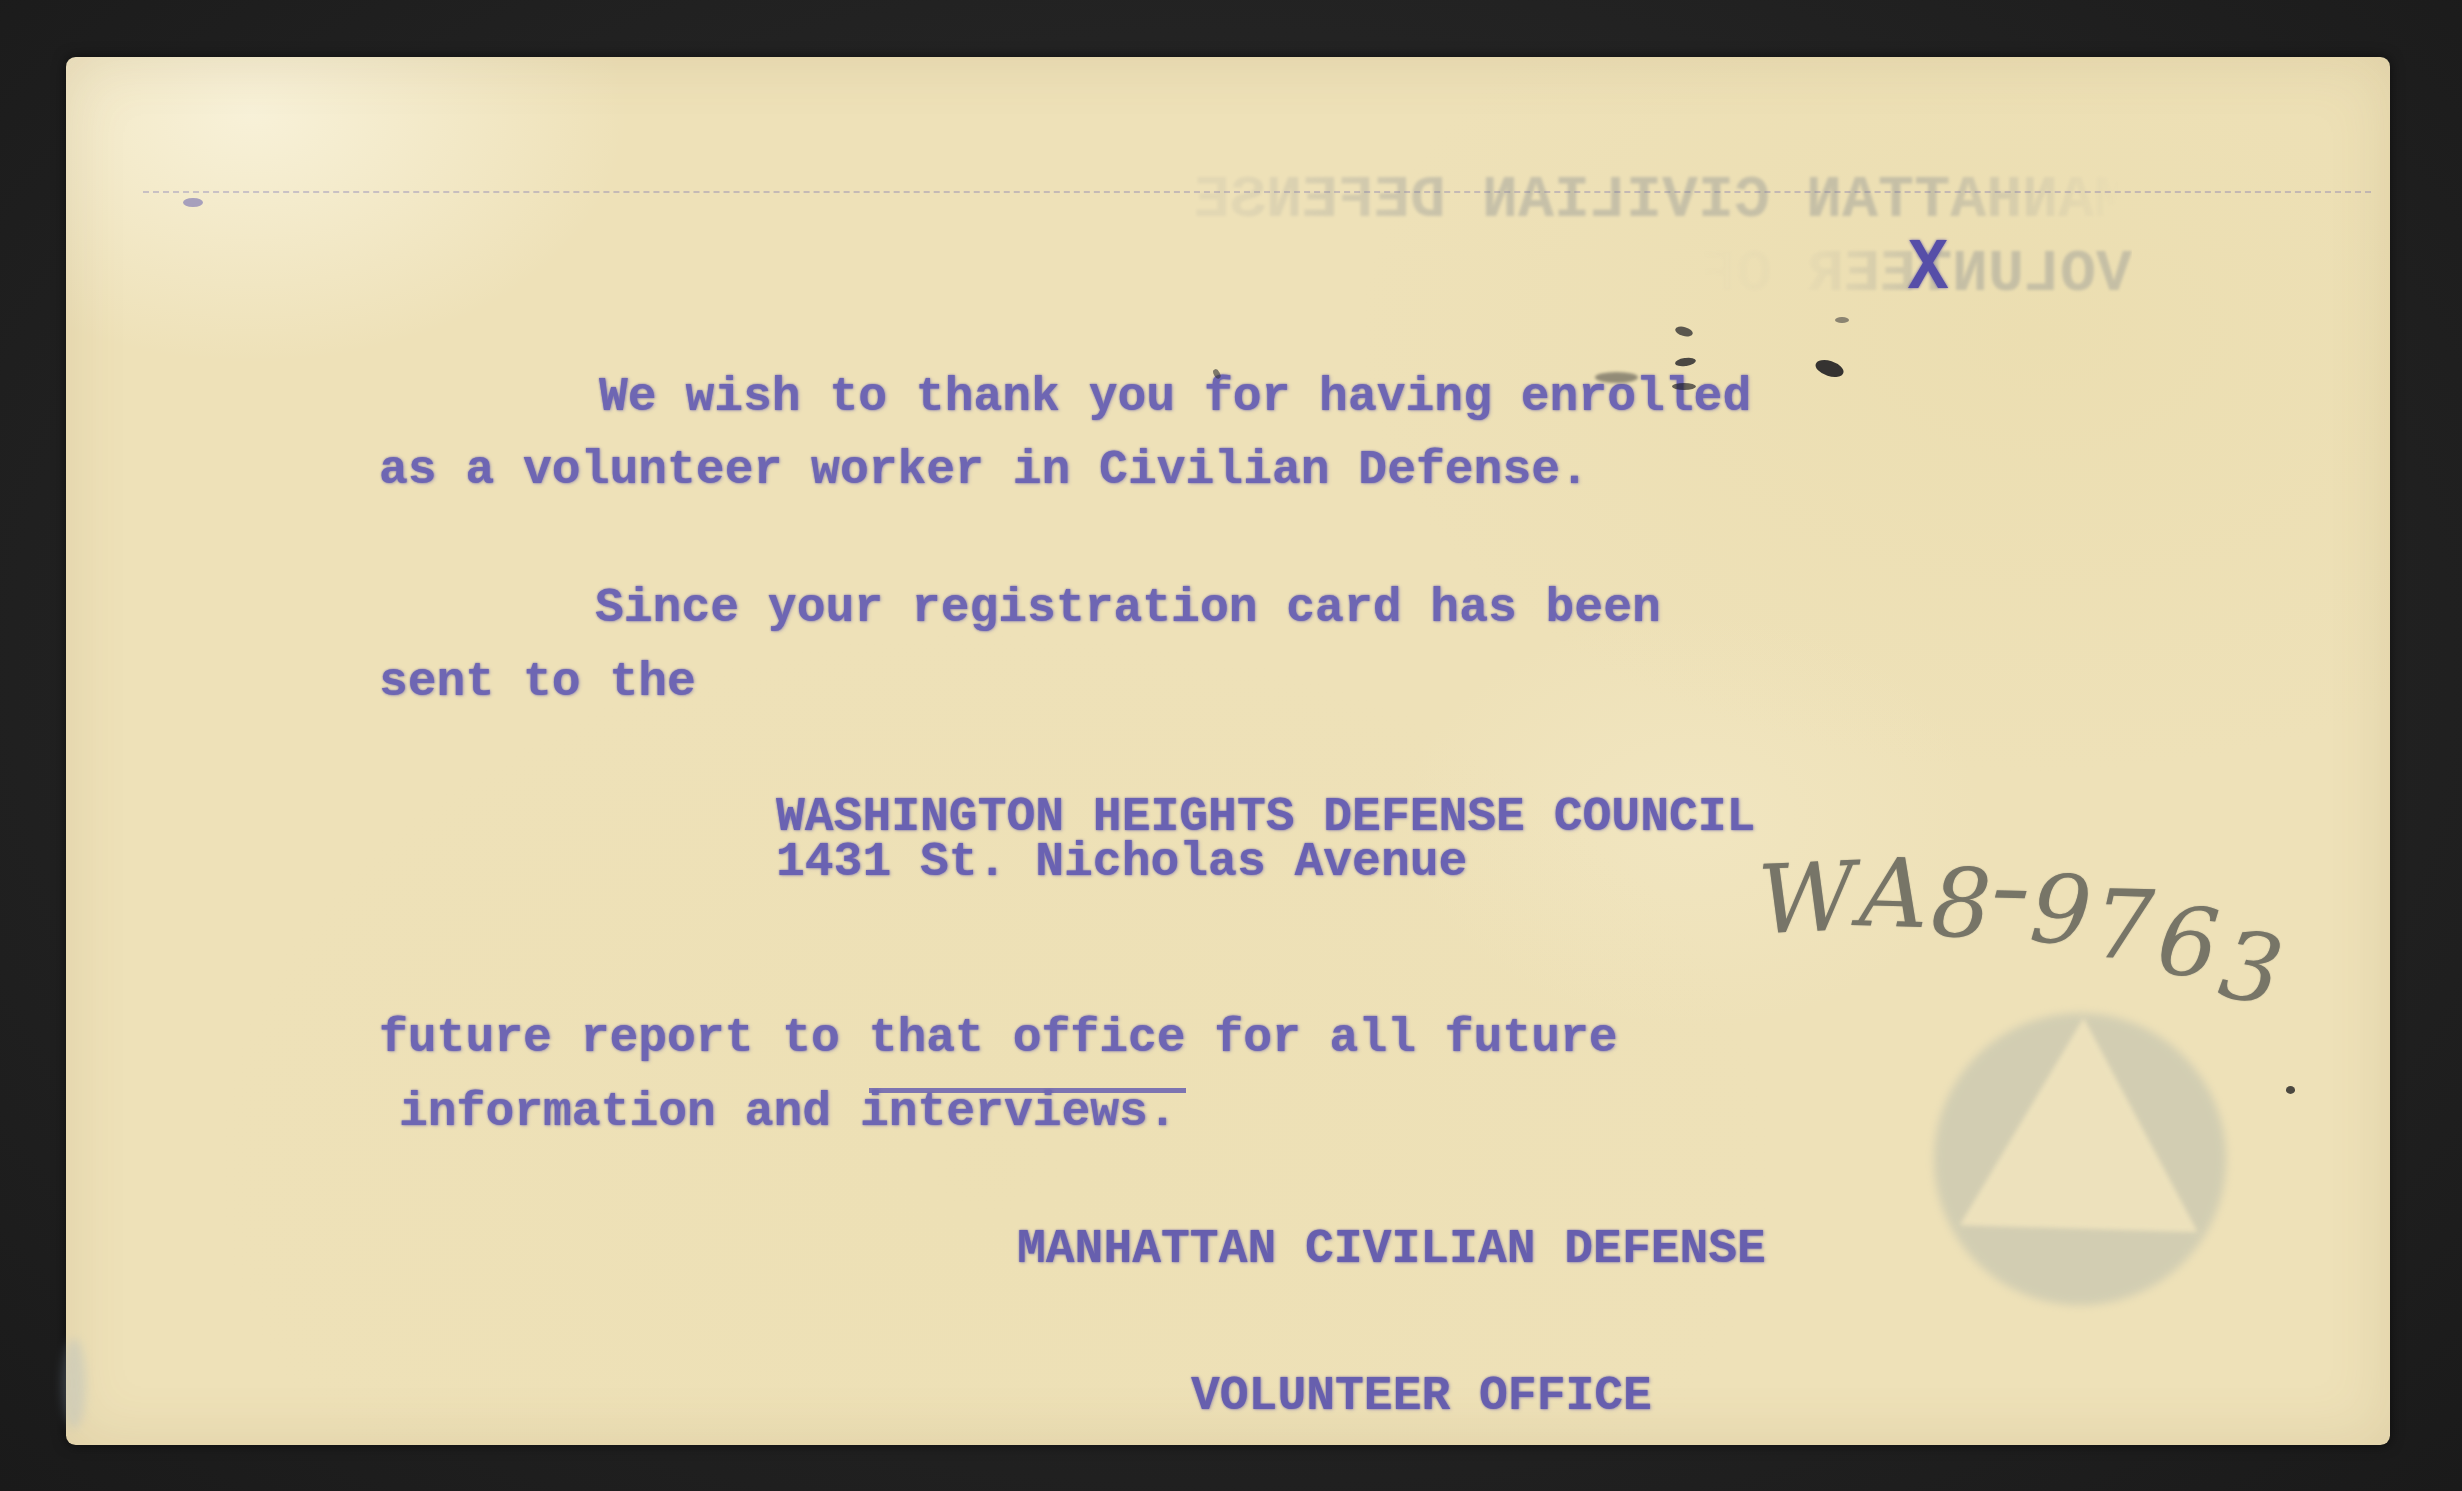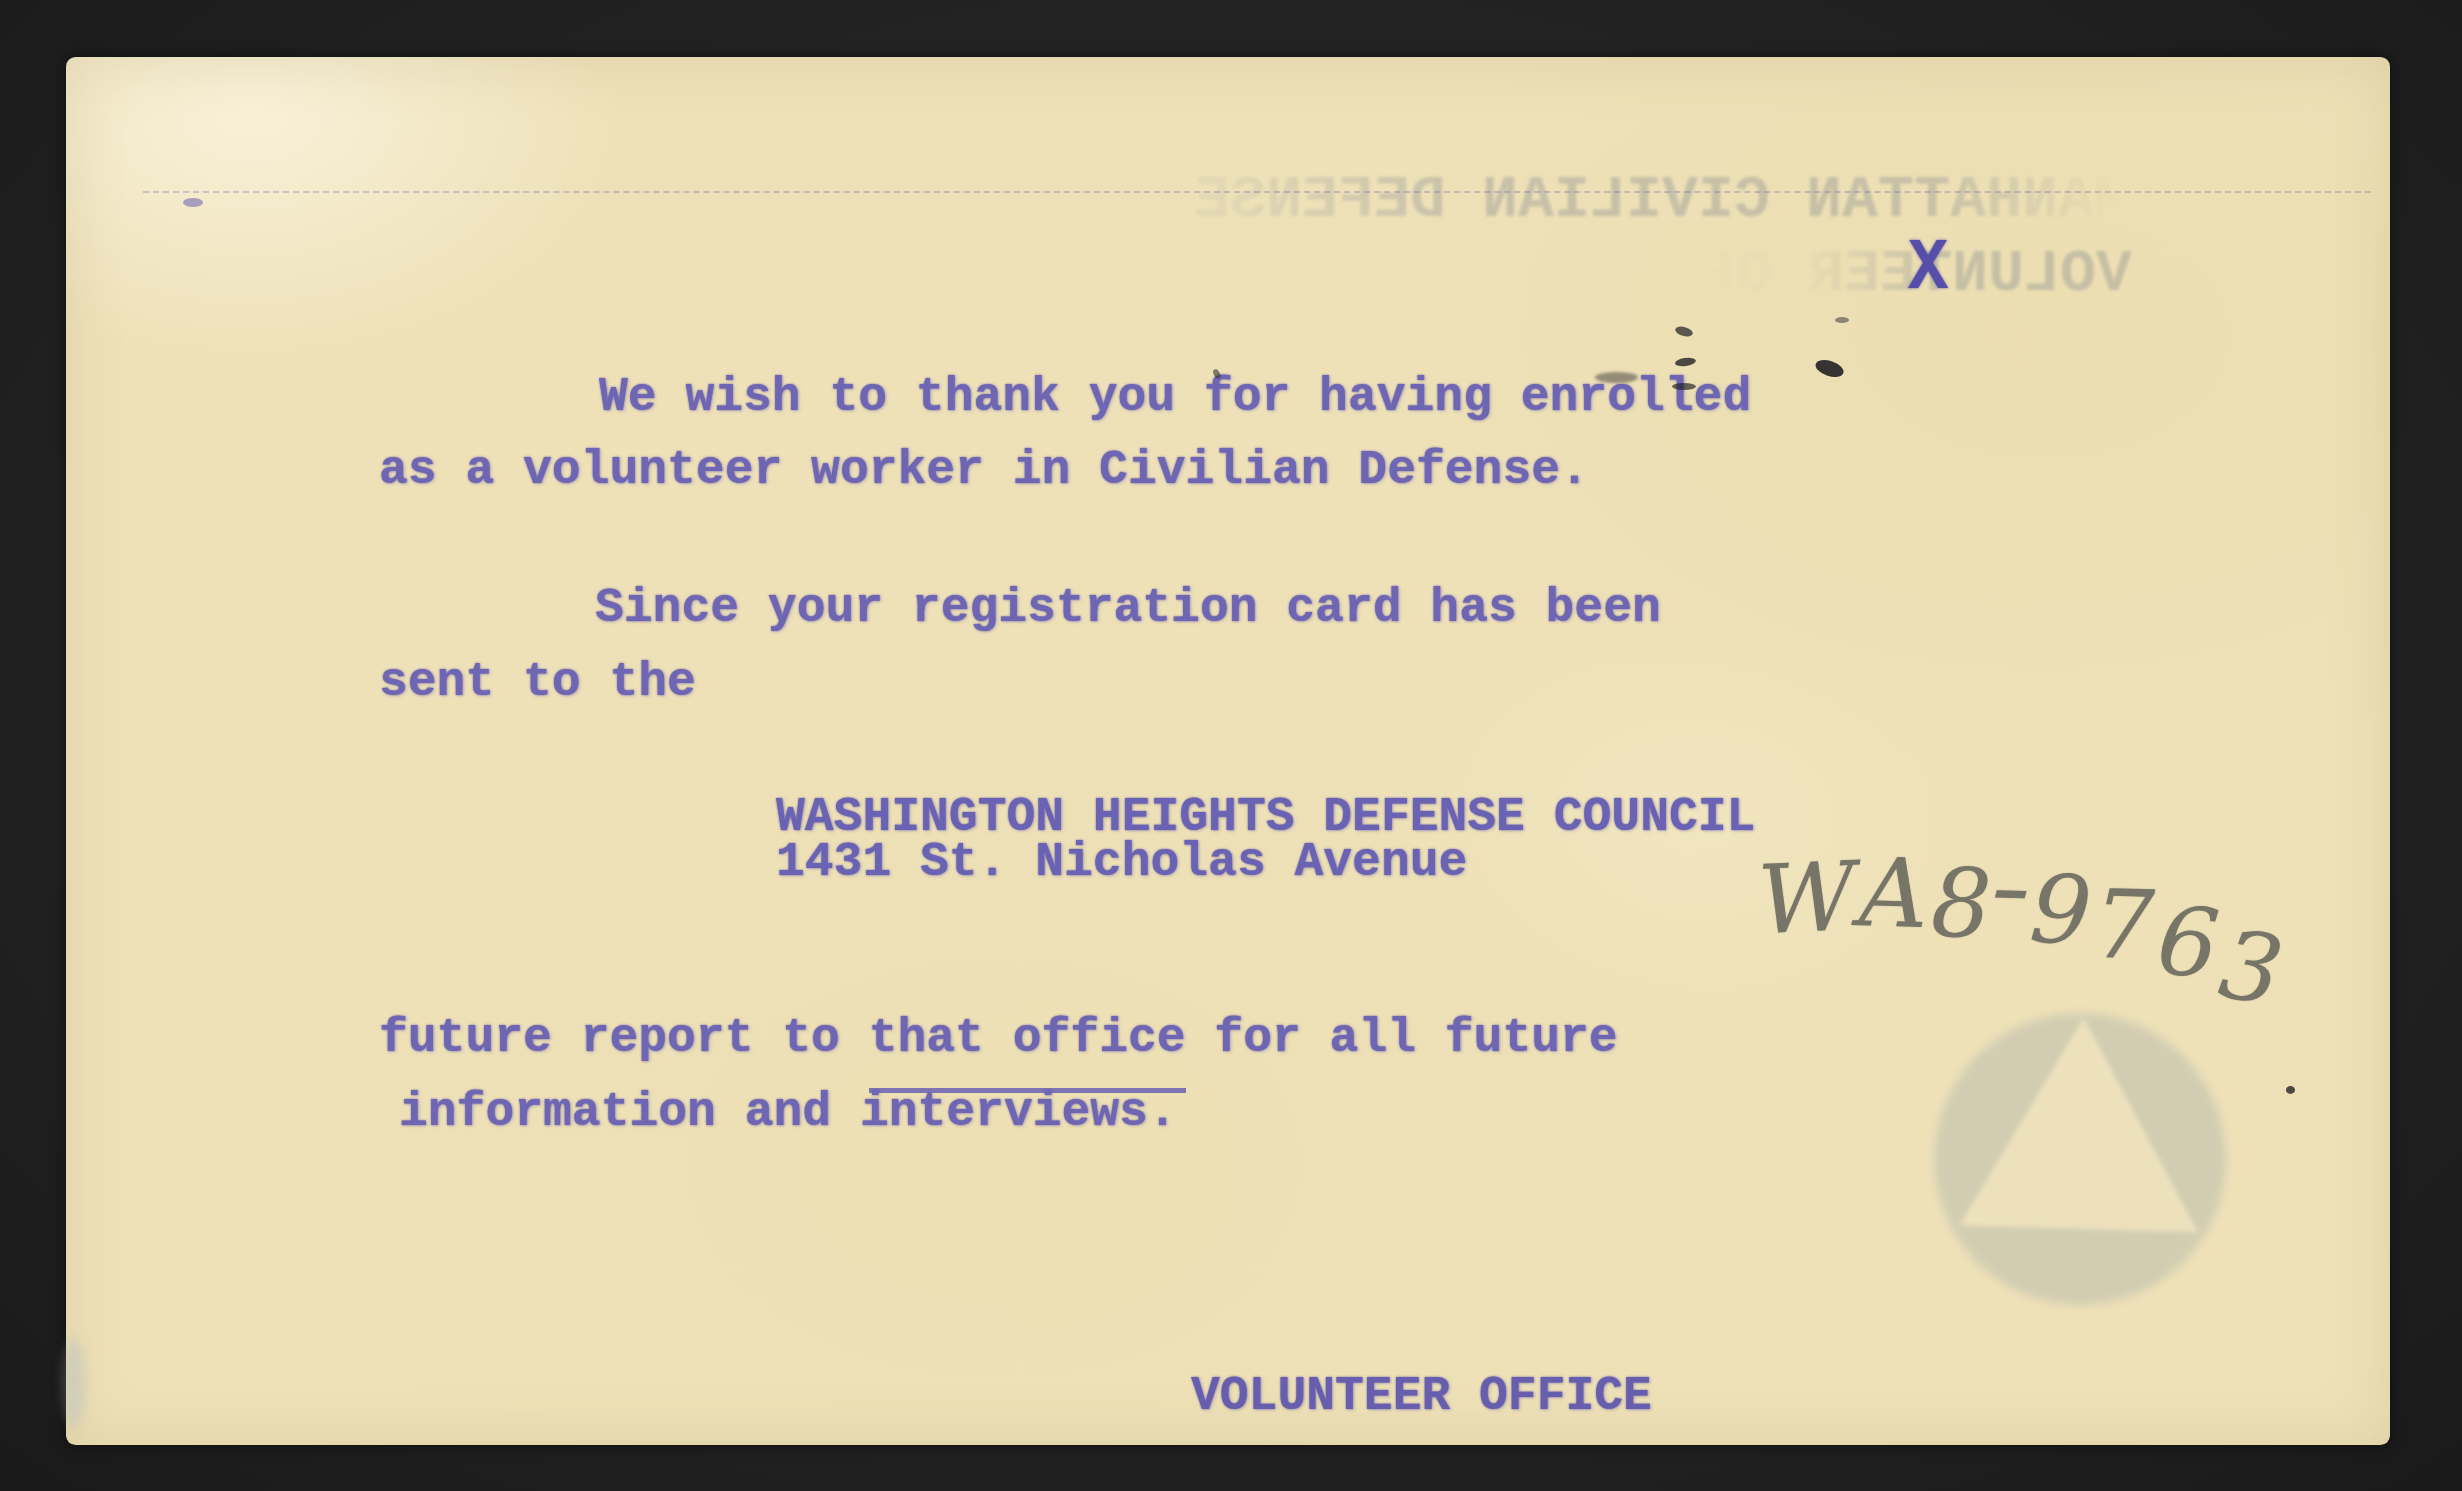--- a/index.html
+++ b/index.html
@@ -109,20 +109,21 @@
     <div class="tw p2l2">sent to the</div>
 
     <div class="tw addr1">WASHINGTON HEIGHTS DEFENSE COUNCIL</div>
     <div class="tw addr2">1431 St. Nicholas Avenue</div>
 
     <div class="hand"><span>W</span><span>A</span><span>8</span><span>-</span><span>9</span><span>7</span><span>6</span><span>3</span></div>
 
     <div class="tw p3l1"><span>future report to </span><span class="uline">that office</span><span> for all future</span></div>
     <div class="tw p3l2">information and interviews.</div>
 
+    <div class="tw sig1">MANHATTAN CIVILIAN DEFENSE</div>
     <div class="tw sig2">VOLUNTEER OFFICE</div>
 
     <div class="speck sp1"></div>
     <div class="speck sp2"></div>
     <div class="speck sp3"></div>
     <div class="speck sp4"></div>
     <div class="speck sp5"></div>
     <div class="speck sp6"></div>
     <div class="speck sp7"></div>
     <div class="speck sp8"></div>

